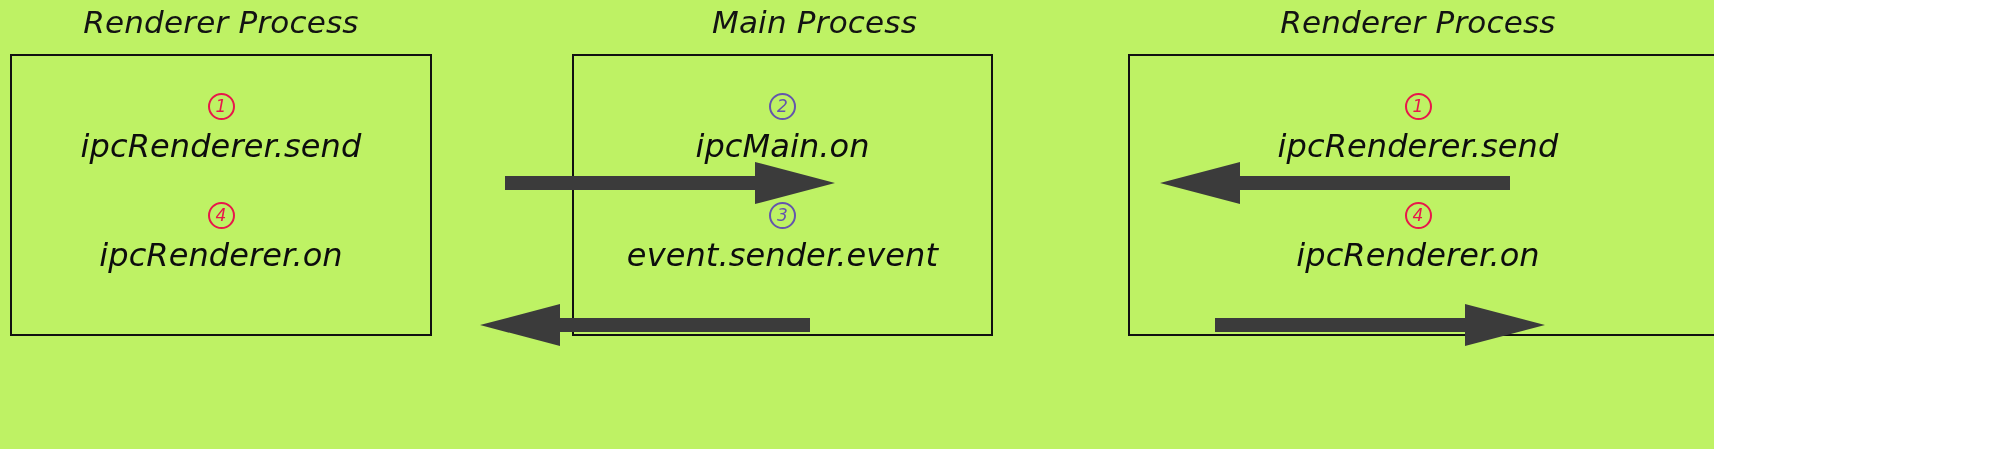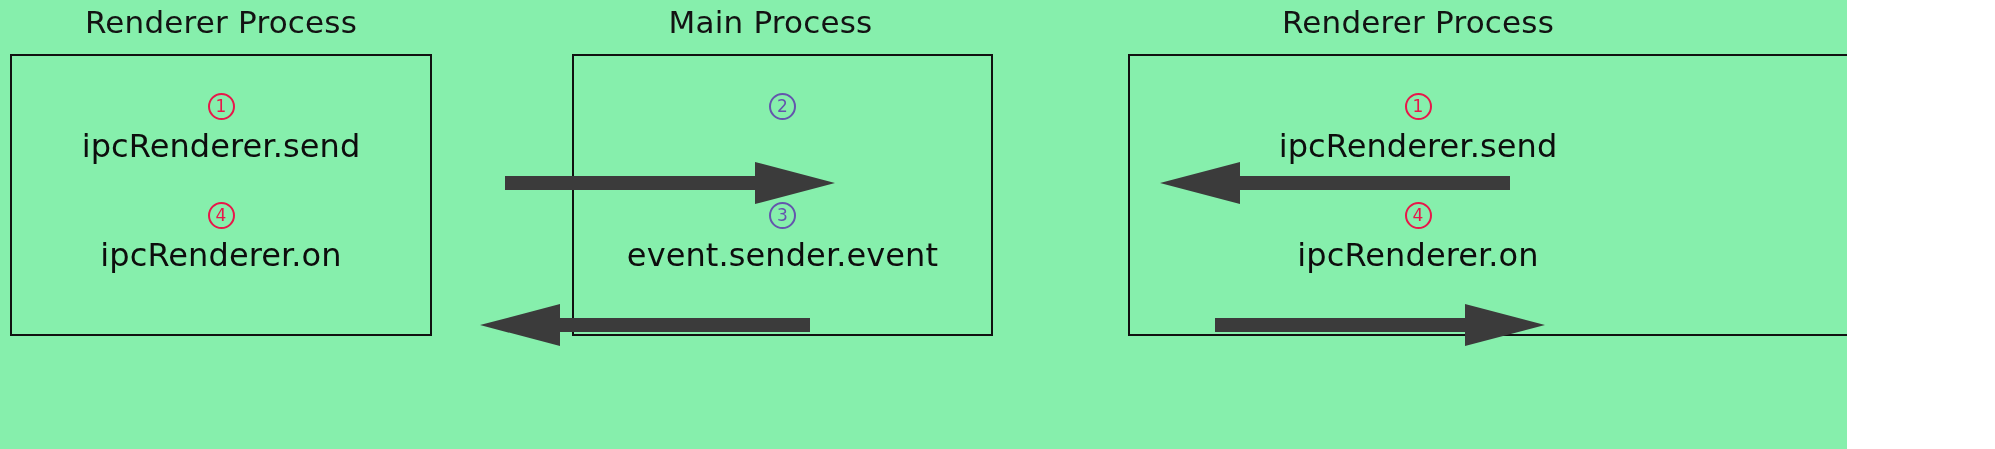--- a/index.html
+++ b/index.html
@@ -7,41 +7,42 @@
     margin: 0;
     padding: 0;
     background: #ffffff;
   }
   body {
     font-family: "DejaVu Sans", "Liberation Sans", sans-serif;
     -webkit-font-smoothing: antialiased;
   }
   #diagram {
     position: relative;
-    width: 1847px;
+    width: 1714px;
     height: 449px;
-    background: #86efac;
+    background: #bef264;
     overflow: hidden;
+    font-style: italic;
   }
 
   
   .col-title {
     position: absolute;
     top: 0px;
     height: 44px;
     line-height: 44px;
     text-align: center;
     font-size: 31px;
     font-weight: 400;
     color: #131313;
     letter-spacing: 0.2px;
     white-space: nowrap;
   }
   #title-left   { left: 10px;   width: 422px; }
-  #title-main   { left: 560px;  width: 421px; }
+  #title-main   { left: 604px;  width: 421px; }
   #title-right  { left: 1128px; width: 580px; }
 
   
   .process-box {
     position: absolute;
     top: 54px;
     height: 282px;
     border: 2px solid #111111;
     box-sizing: border-box;
     background: transparent;
@@ -120,20 +121,21 @@
     <span class="api-label">ipcRenderer.send</span>
   </div>
 
   <div class="api-item row-bottom" id="item-left-on">
     <span class="api-badge crimson">4</span>
     <span class="api-label">ipcRenderer.on</span>
   </div>
 
   <div class="api-item row-top" id="item-main-on">
     <span class="api-badge indigo">2</span>
+    <span class="api-label">ipcMain.on</span>
   </div>
 
   <div class="api-item row-bottom" id="item-main-send">
     <span class="api-badge indigo">3</span>
     <span class="api-label">event.sender.event</span>
   </div>
 
   <div class="api-item row-top" id="item-right-send">
     <span class="api-badge crimson">1</span>
     <span class="api-label">ipcRenderer.send</span>

